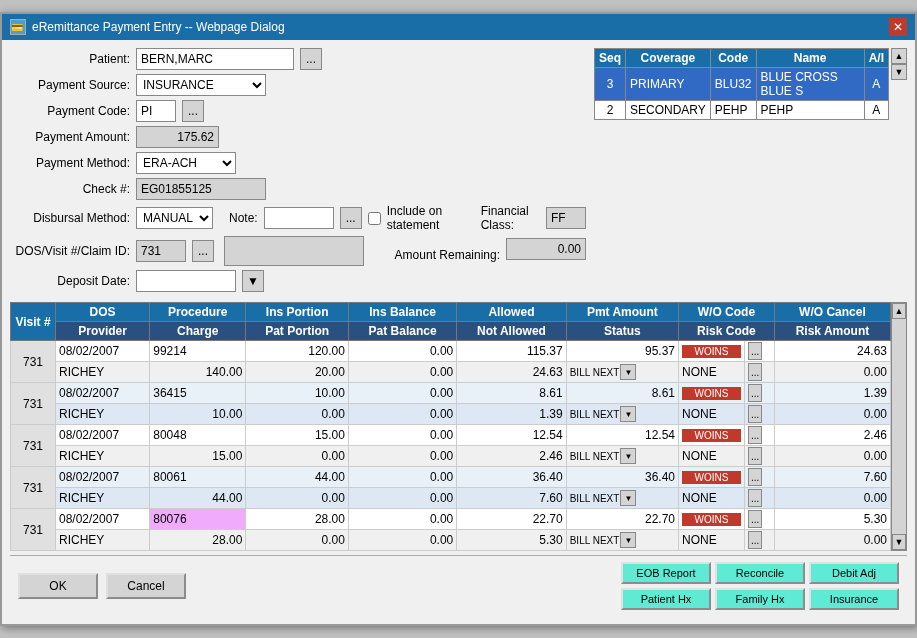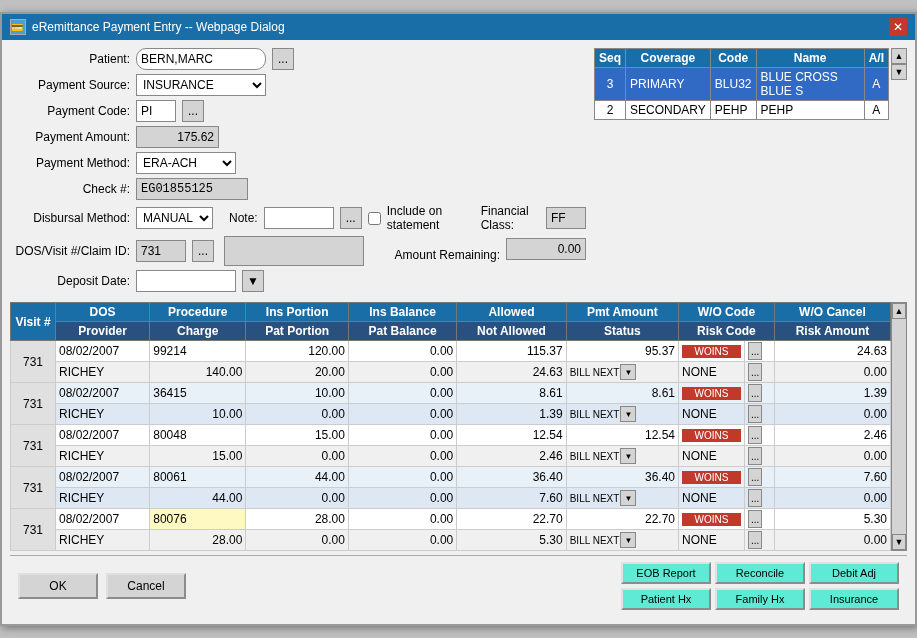--- a/index.html
+++ b/index.html
@@ -175,21 +175,21 @@
     <button class="close-btn">✕</button>
   </div>
 
   <div class="content">
 
     <div class="top-section">
       <div class="left-form">
 
         <div class="form-row">
           <span class="form-label">Patient:</span>
-          <input class="form-input" style="width: 130px; border-radius: 10px;" value="BERN,MARC">
+          <input class="form-input" style="width: 158px;" value="BERN,MARC">
           <button class="btn-small">...</button>
         </div>
 
         <div class="form-row">
           <span class="form-label">Payment Source:</span>
           <select style="width:130px;">
             <option>INSURANCE</option>
           </select>
         </div>
 
@@ -206,21 +206,21 @@
 
         <div class="form-row">
           <span class="form-label">Payment Method:</span>
           <select style="width:100px;">
             <option>ERA-ACH</option>
           </select>
         </div>
 
         <div class="form-row">
           <span class="form-label">Check #:</span>
-          <input class="form-input readonly" style="width: 112px; font-family: Liberation Mono, monospace;" value="EG01855125" readonly="">
+          <input class="form-input readonly" style="width: 130px;" value="EG01855125" readonly="">
         </div>
 
         <div class="form-row">
           <span class="form-label">Disbursal Method:</span>
           <select style="width:100px;">
             <option>MANUAL</option>
           </select>
           <span style="margin-left:10px;">Note:</span>
           <input class="form-input" style="width: 70px;" value="">
           <button class="btn-small">...</button>
@@ -434,21 +434,21 @@
         <button style="background:#d4d4d4; border:1px solid #888; height:16px; width:16px; cursor:pointer; font-size:8px;">▼</button>
       </div>
     </td>
     <td style="background:#dde8f4;">NONE</td>
     <td style="background:#dde8f4;"><button class="btn-dots">...</button></td>
     <td class="td-num" style="background:#dde8f4;">0.00</td>
   </tr>
               <tr>
     <td rowspan="2" class="visit-cell" style="background:#d8d8d8; text-align:center;">731</td>
     <td style="background:#ffffff;">08/02/2007</td>
-    <td style="background:#fef9c3;">80076</td>
+    <td style="background:#f0abfc;">80076</td>
     <td class="td-num" style="background:#ffffff;">28.00</td>
     <td class="td-num" style="background:#ffffff;">0.00</td>
     <td class="td-num" style="background:#ffffff;">22.70</td>
     <td class="td-num" style="background:#ffffff;">22.70</td>
     <td style="background:#ffffff;">
                   <div style="background:#c0392b; color:white; padding:1px 3px; font-size:10px; text-align:center;">WOINS</div>
                 </td>
     <td style="background:#ffffff;"><button class="btn-dots">...</button></td>
     <td class="td-num" style="background:#ffffff;">5.30</td>
   </tr>

